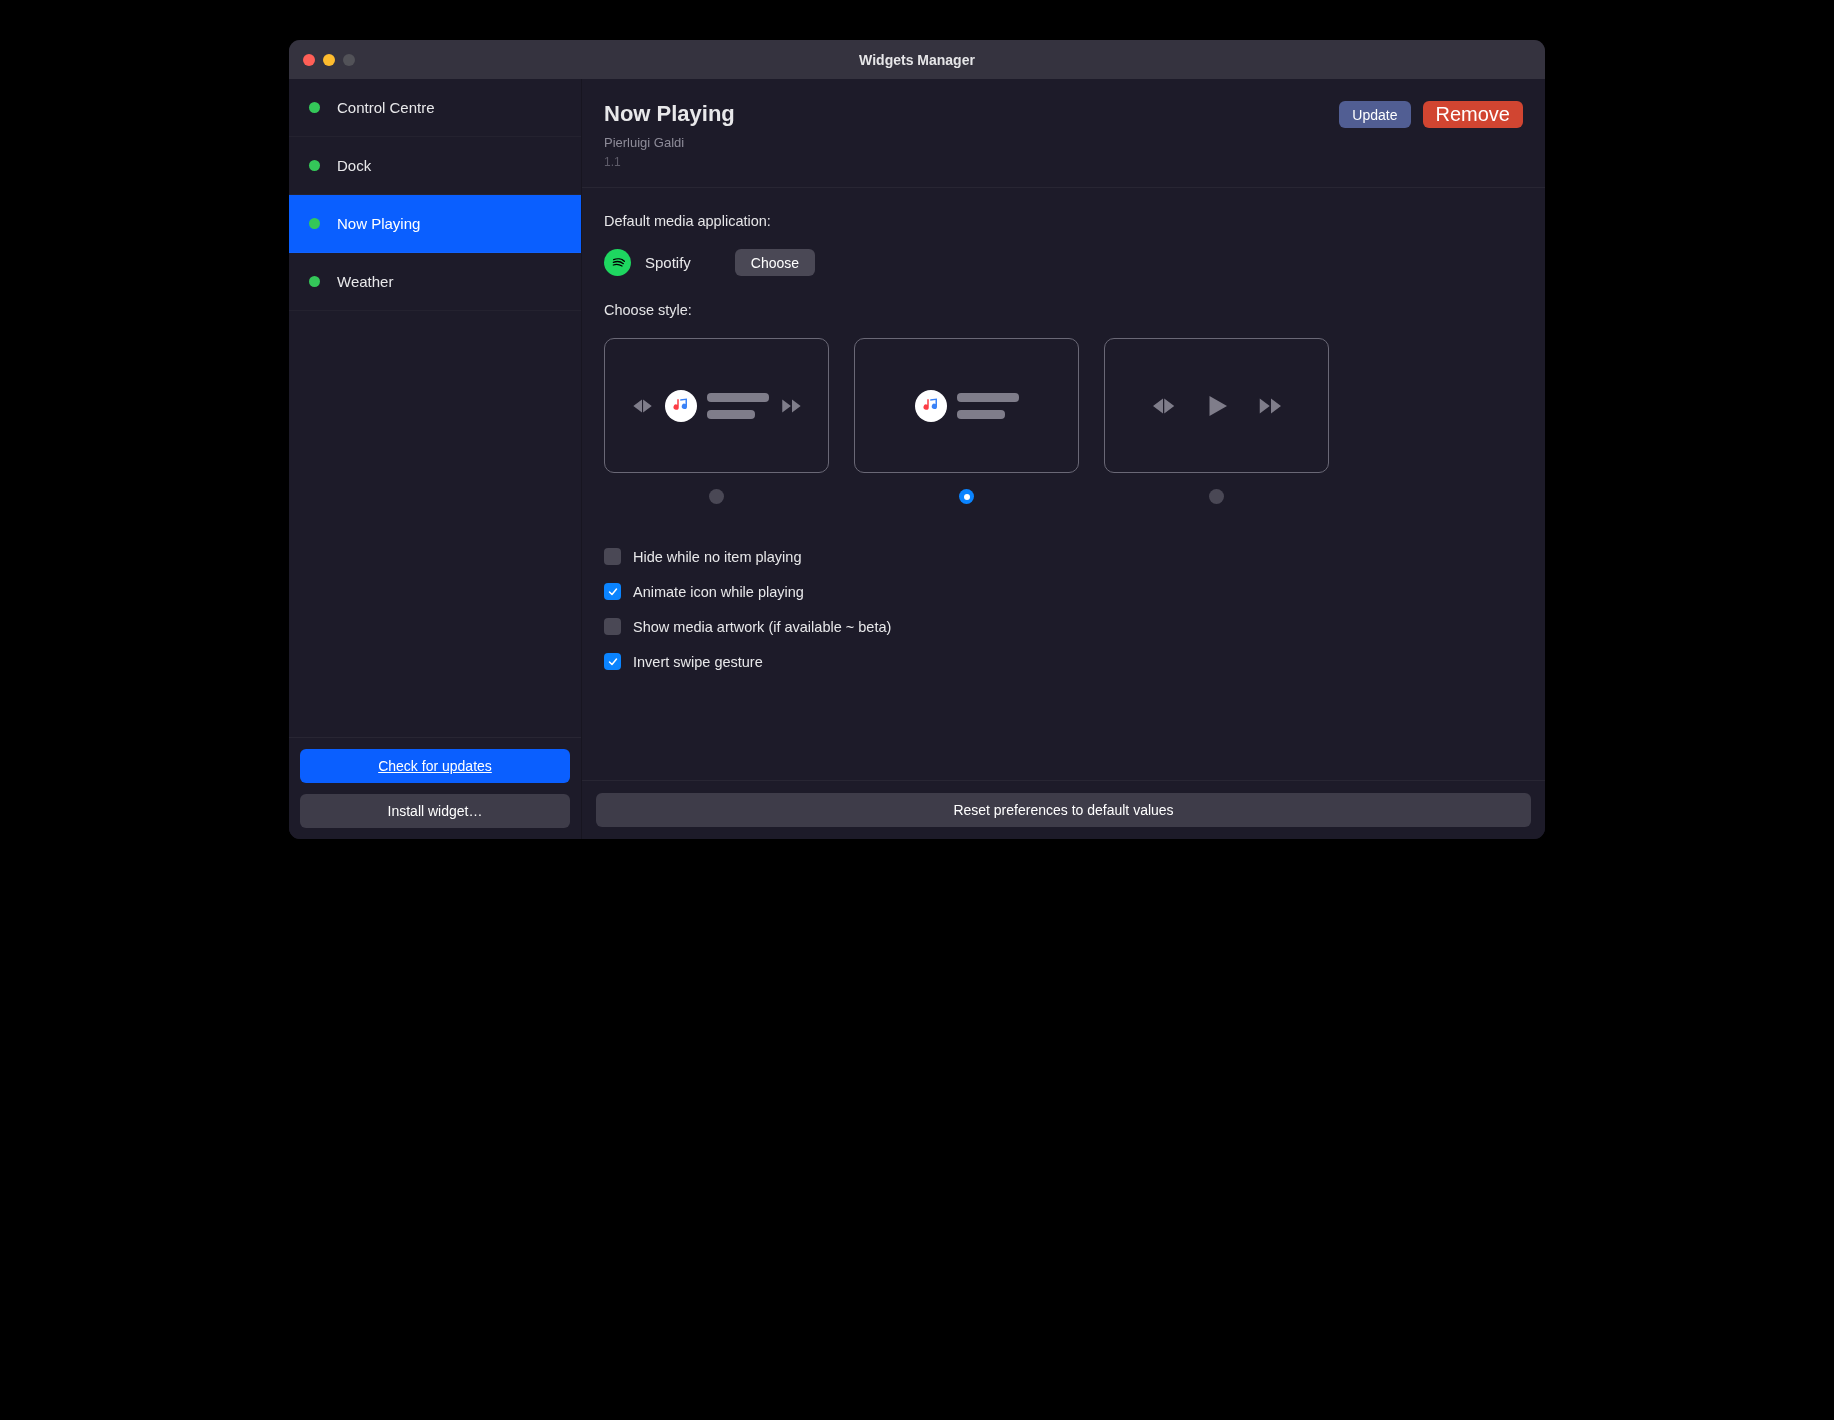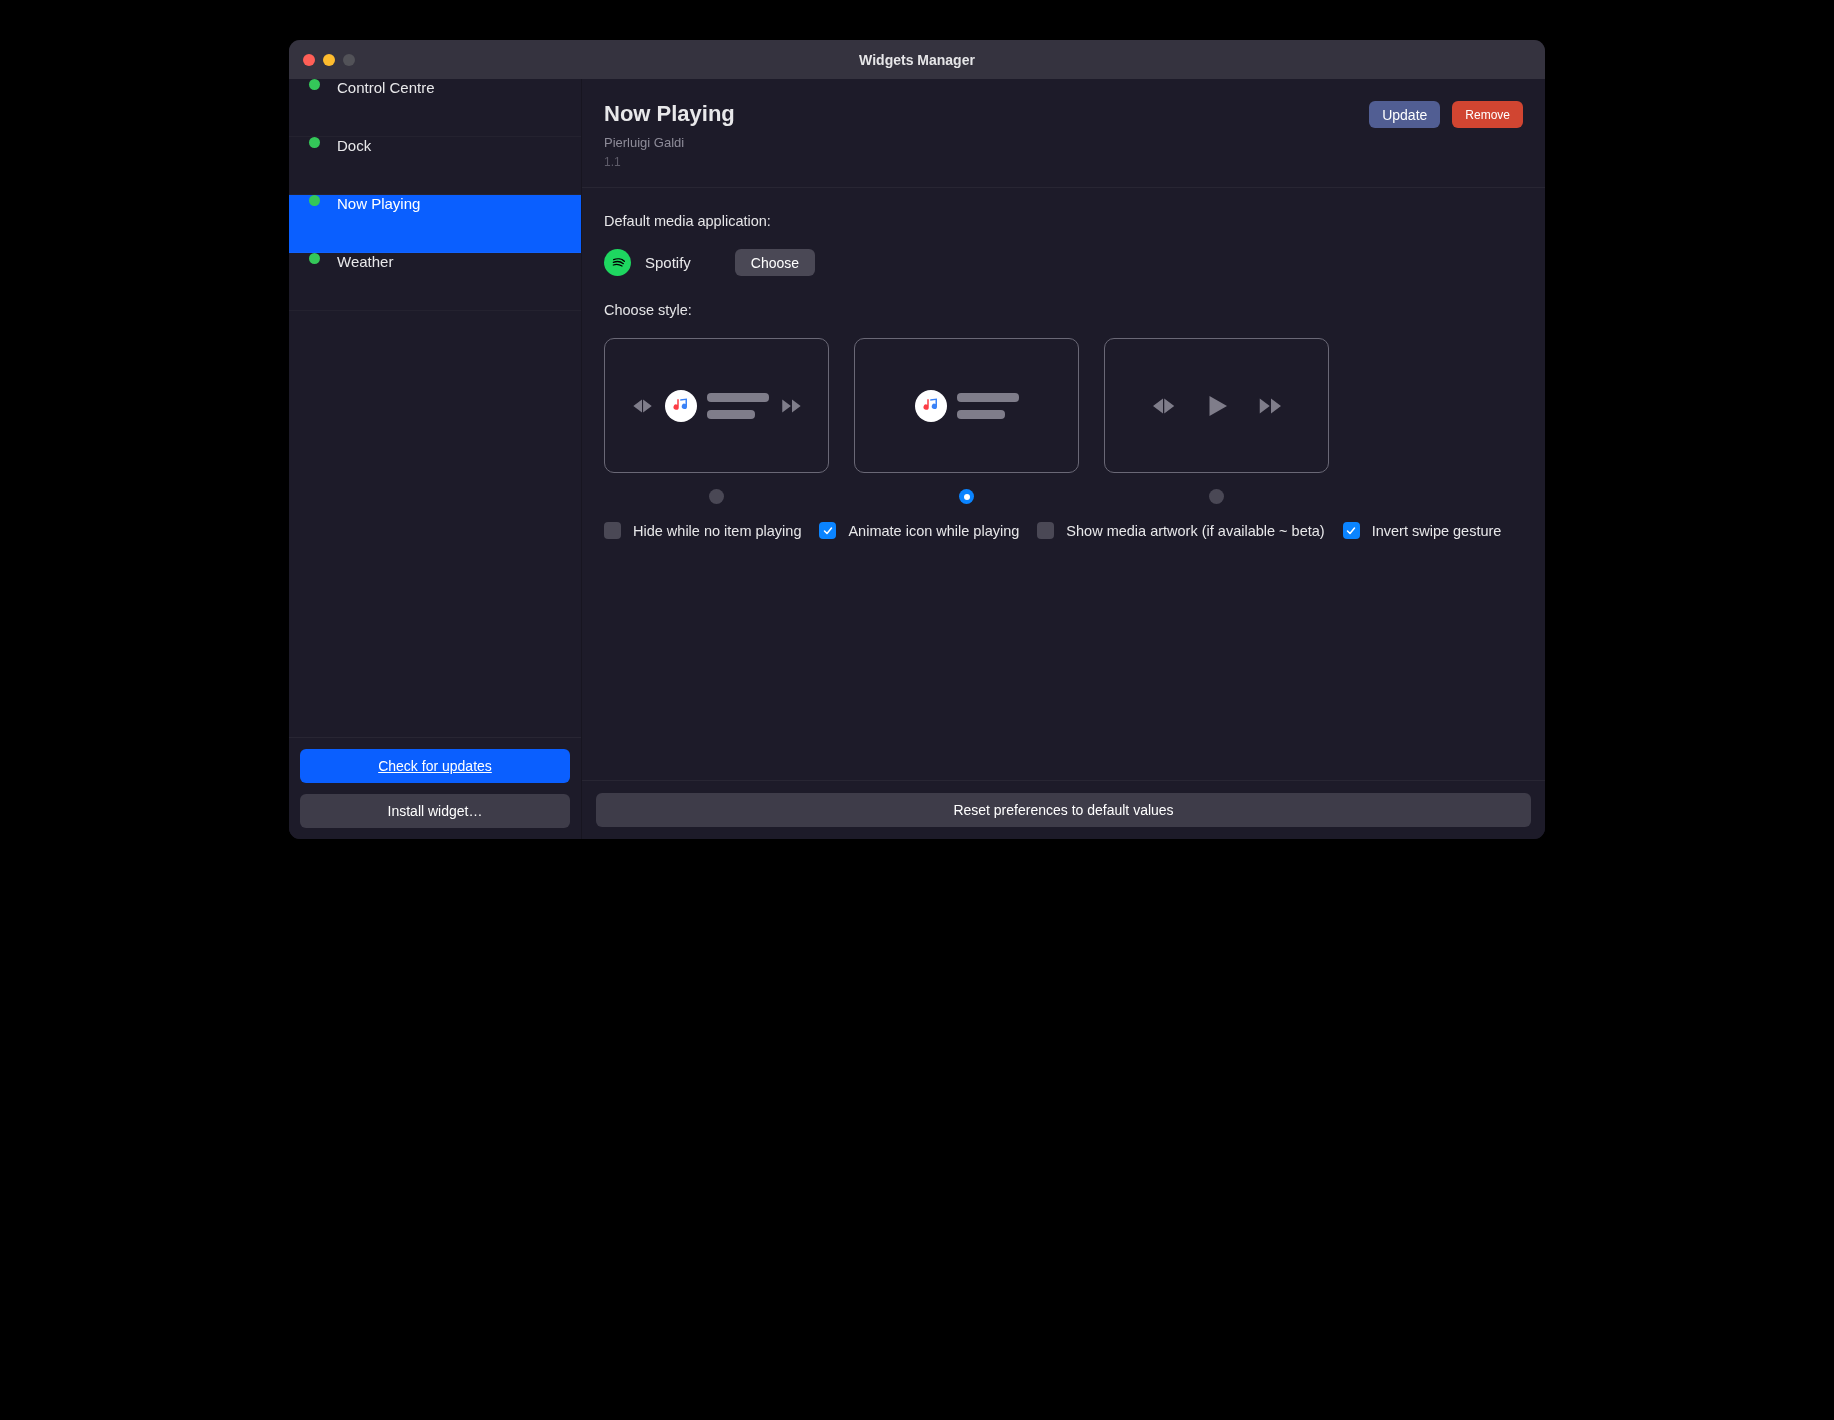--- a/index.html
+++ b/index.html
@@ -49,22 +49,23 @@
 .sidebar {
   width: 293px;
   background: #1d1b29;
   display: flex;
   flex-direction: column;
   border-right: 1px solid rgba(0,0,0,0.2);
 }
 .sidebar-list { flex: 1; overflow: auto; }
 .sidebar-item {
   display: flex;
+  align-items: center;
   gap: 17px;
-  padding: 0 20px;
+  padding: 12px 20px;
   height: 58px;
   border-bottom: 1px solid rgba(255,255,255,0.03);
   cursor: pointer;
   font-size: 15px;
 }
 .sidebar-item.active { background: #0a5fff; color: #fff; }
 .status-dot {
   width: 11px; height: 11px; border-radius: 50%;
   background: #34c759;
   flex-shrink: 0;
@@ -101,21 +102,21 @@
   justify-content: space-between;
   align-items: flex-start;
   padding: 22px 22px 18px 22px;
   border-bottom: 1px solid rgba(255,255,255,0.05);
 }
 .header-left h1 { font-size: 22px; font-weight: 700; margin-bottom: 8px; }
 .header-left .author { font-size: 13px; color: #8e8c99; margin-bottom: 5px; }
 .header-left .version { font-size: 12px; color: #5e5c69; }
 .header-right { display: flex; flex-direction: row; gap: 12px; align-items: flex-end; }
 .btn-update { background: #515e93; height: 27px; font-size: 14px; padding: 0 13px; border-radius: 6px; }
-.btn-remove { background: #d14531; height: 27px; font-size: 12px; padding: 0 13px; border-radius: 6px; }
+.btn-remove { background: #d14531; height: 27px; font-size: 20px; padding: 0 13px; border-radius: 6px; }
 .content {
   flex: 1;
   padding: 25px 22px;
   display: flex;
   flex-direction: column;
   overflow: auto;
 }
 .section-label { font-size: 14.5px; margin-bottom: 20px; color: #e6e6e8; }
 .app-row {
   display: flex;
@@ -174,21 +175,21 @@
 .line1 { width: 62px; height: 9px; background: #7f7d8a; border-radius: 4px; }
 .line2 { width: 48px; height: 9px; background: #7f7d8a; border-radius: 4px; }
 .radio {
   width: 15px; height: 15px; border-radius: 50%;
   background: #4a4855;
   display: flex; align-items: center; justify-content: center;
   cursor: pointer;
 }
 .radio.checked { background: #0a84ff; }
 .radio.checked::after { content: ""; width: 6px; height: 6px; background: #fff; border-radius: 50%; }
-.checks { display: flex; flex-direction: row; gap: 18px; margin-top: 0; }
+.checks { display: flex; flex-direction: column; gap: 18px; margin-top: 26px; }
 .check-row { display: flex; align-items: center; gap: 12px; font-size: 14.5px; cursor: pointer; }
 .checkbox {
   width: 17px; height: 17px; border-radius: 4px;
   background: #4a4855;
   display: flex; align-items: center; justify-content: center;
   flex-shrink: 0;
 }
 .checkbox.checked { background: #0a84ff; }
 .checkbox.checked svg { width: 12px; height: 12px; }
 .footer {

